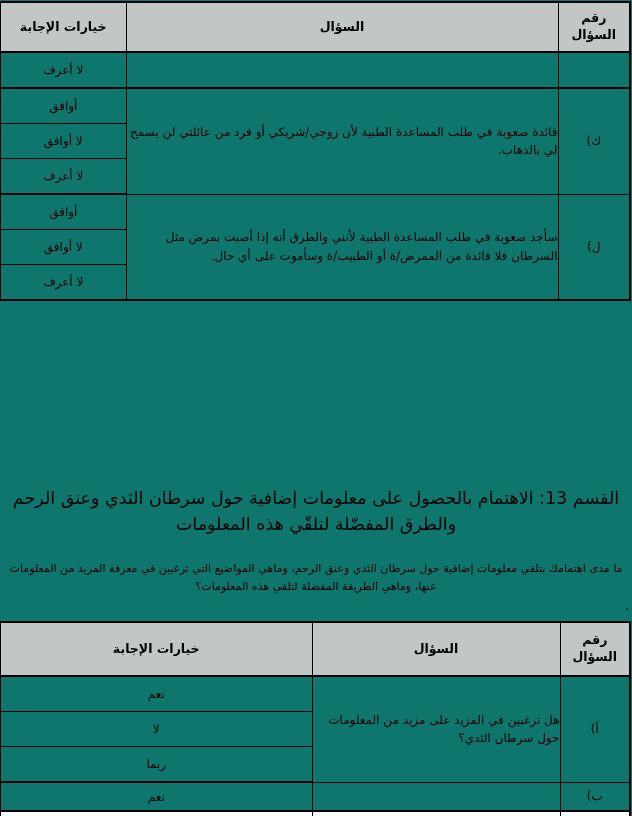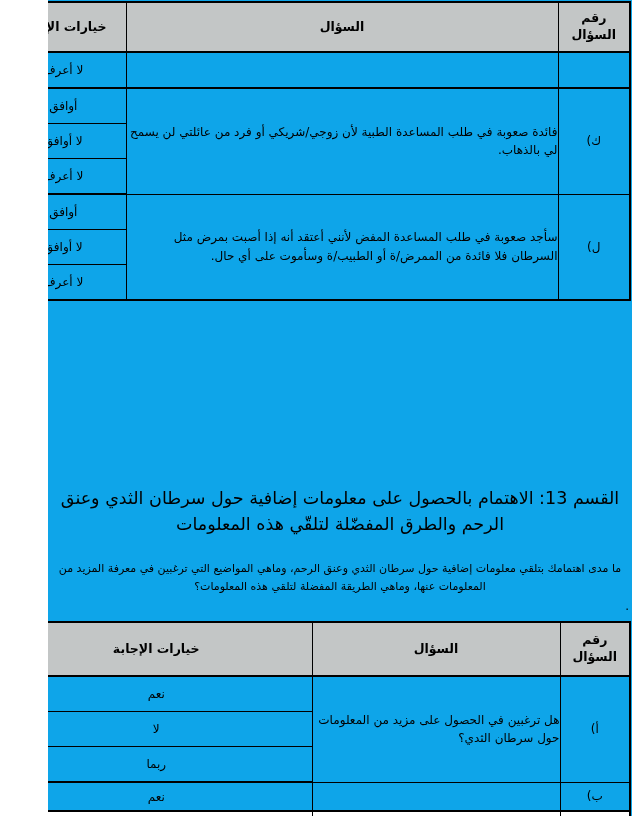--- a/index.html
+++ b/index.html
@@ -1,19 +1,19 @@
 <!DOCTYPE html>
 <html lang="ar" dir="rtl"><head>
 <meta charset="utf-8">
 <style>
   html,body { margin:0; padding:0; background:#ffffff; }
   .page {
     position:relative;
-    width:584px; height:816px;
-    background:#0ea5e9;
+    width:632px; height:816px;
+    background:#0f766e;
     overflow:hidden;
     direction:rtl;
     font-family:"DejaVu Sans", sans-serif;
     color:#000;
   }
   .qtable {
     position:absolute;
     right:1px;
     width:630px;
     border-collapse:collapse;
@@ -102,21 +102,21 @@
           <td class="a-cell">أوافق</td>
         </tr>
         <tr>
           <td class="a-cell">لا أوافق</td>
         </tr>
         <tr class="group-end">
           <td class="a-cell">لا أعرف</td>
         </tr>
         <tr>
           <td class="num-cell" rowspan="3">ل)</td>
-          <td class="q-cell" rowspan="3">سأجد صعوبة في طلب المساعدة المفض لأنني أعتقد أنه إذا أصبت بمرض مثل السرطان فلا فائدة من الممرض/ة أو الطبيب/ة وسأموت على أي حال.</td>
+          <td class="q-cell" rowspan="3">سأجد صعوبة في طلب المساعدة الطبية لأنني والطرق أنه إذا أصبت بمرض مثل السرطان فلا فائدة من الممرض/ة أو الطبيب/ة وسأموت على أي حال.</td>
           <td class="a-cell">أوافق</td>
         </tr>
         <tr>
           <td class="a-cell">لا أوافق</td>
         </tr>
         <tr class="group-end">
           <td class="a-cell">لا أعرف</td>
         </tr>
       </tbody>
   </table>
@@ -136,21 +136,21 @@
     <thead>
       <tr>
         <th class="num-col">رقم السؤال</th>
         <th class="q-col">السؤال</th>
         <th class="a-col">خيارات الإجابة</th>
       </tr>
     </thead>
     <tbody>
         <tr>
           <td class="num-cell" rowspan="3">أ)</td>
-          <td class="q-cell" rowspan="3">هل ترغبين في الحصول على مزيد من المعلومات حول سرطان الثدي؟</td>
+          <td class="q-cell" rowspan="3">هل ترغبين في المزيد على مزيد من المعلومات حول سرطان الثدي؟</td>
           <td class="a-cell">نعم</td>
         </tr>
         <tr>
           <td class="a-cell">لا</td>
         </tr>
         <tr class="group-end">
           <td class="a-cell">ربما</td>
         </tr>
         <tr class="group-end last-short">
           <td class="num-cell" rowspan="1">ب)</td>

